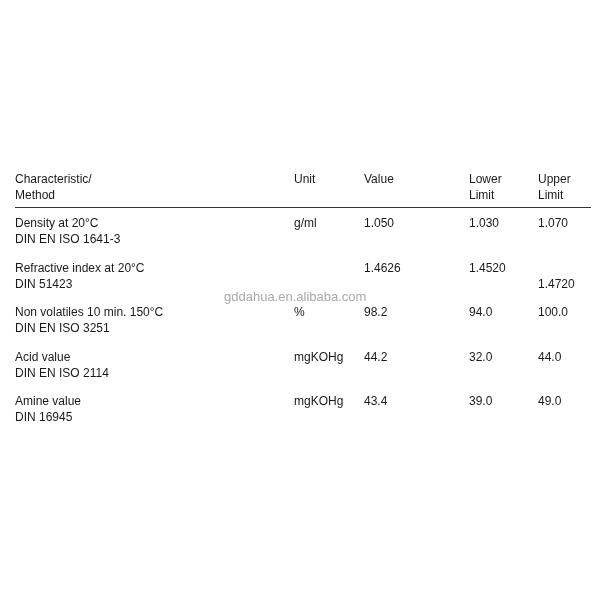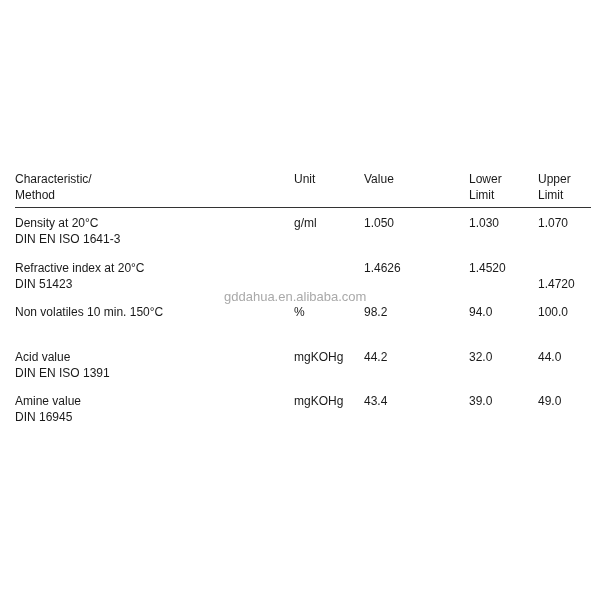--- a/index.html
+++ b/index.html
@@ -87,29 +87,30 @@
   </div>
   <div class="cell col-unit" style="top:260px;"></div>
   <div class="cell col-value" style="top:260px;">1.4626</div>
   <div class="cell col-lower" style="top:260px;">1.4520</div>
   <div class="cell col-upper" style="top:260px;margin-top:16px;">1.4720</div>
 
   <div class="watermark">gddahua.en.alibaba.com</div>
 
   <div class="cell col-char" style="top:304px;">
     <span class="line2">Non volatiles 10 min. 150°C</span>
+    <span class="line2">DIN EN ISO 3251</span>
   </div>
   <div class="cell col-unit" style="top:304px;">%</div>
   <div class="cell col-value" style="top:304px;">98.2</div>
   <div class="cell col-lower" style="top:304px;">94.0</div>
   <div class="cell col-upper" style="top:304px;">100.0</div>
 
   <div class="cell col-char" style="top:349px;">
     <span class="line2">Acid value</span>
-    <span class="line2">DIN EN ISO 1391</span>
+    <span class="line2">DIN EN ISO 2114</span>
   </div>
   <div class="cell col-unit" style="top:349px;">mgKOHg</div>
   <div class="cell col-value" style="top:349px;">44.2</div>
   <div class="cell col-lower" style="top:349px;">32.0</div>
   <div class="cell col-upper" style="top:349px;">44.0</div>
 
   <div class="cell col-char" style="top:393px;">
     <span class="line2">Amine value</span>
     <span class="line2">DIN 16945</span>
   </div>

